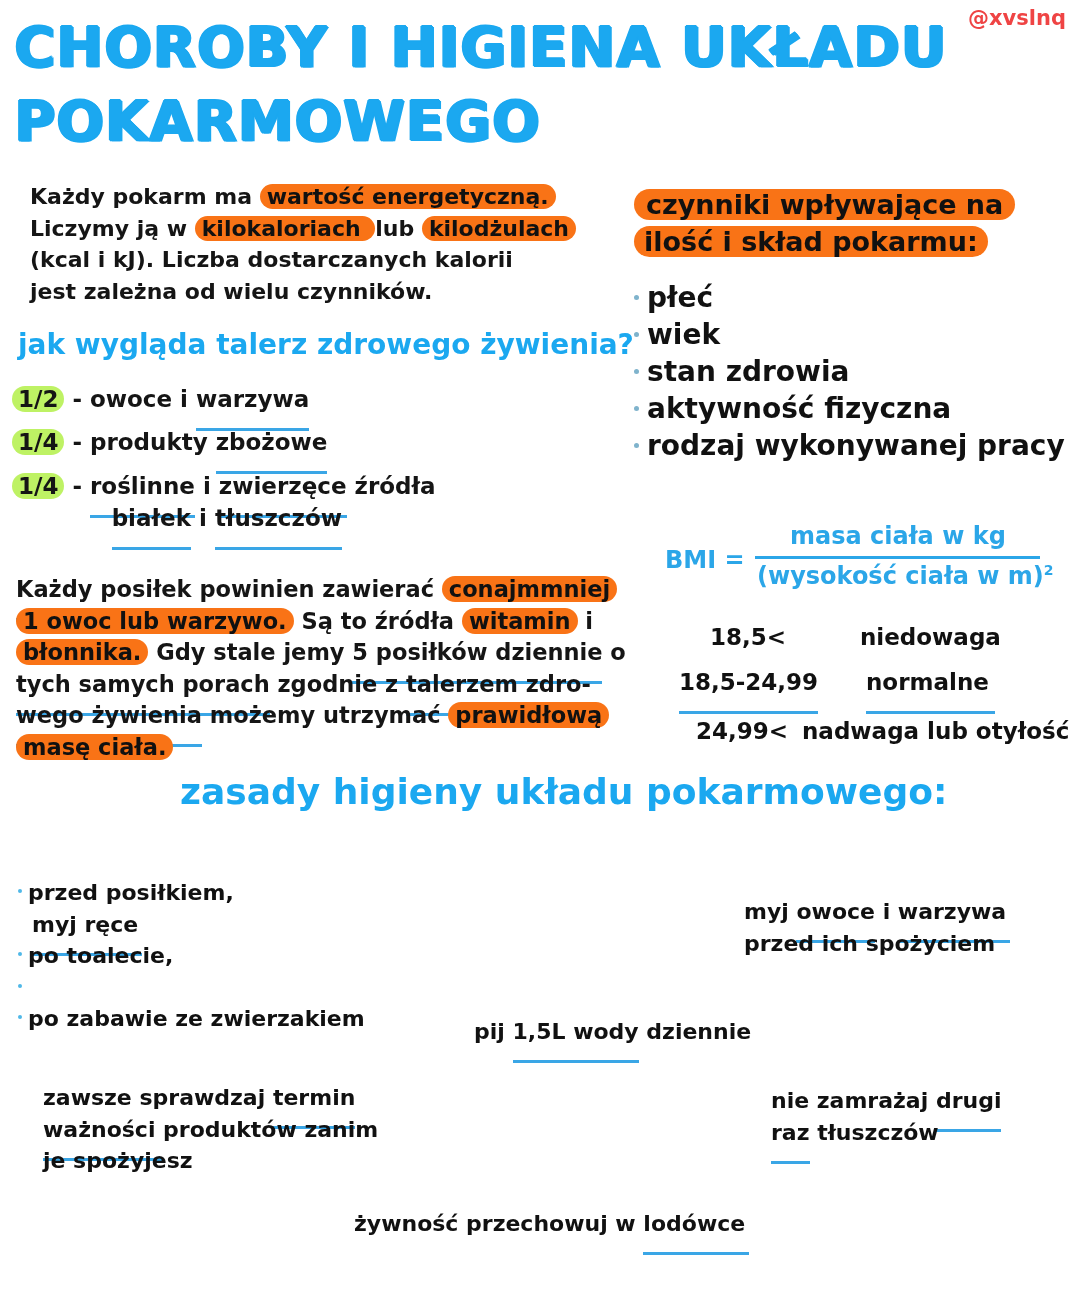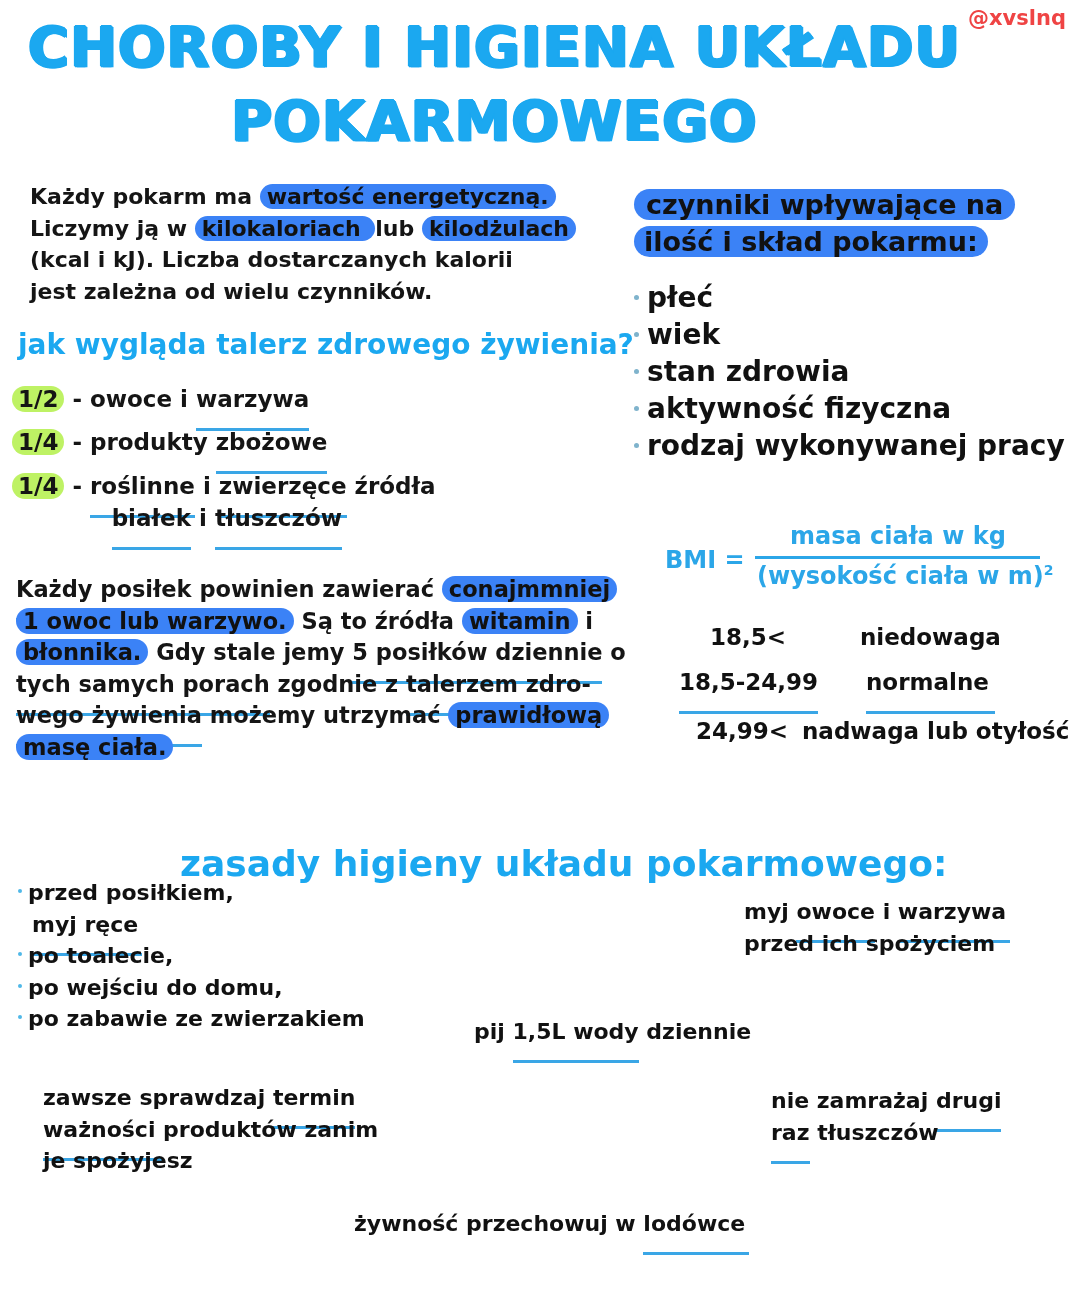--- a/index.html
+++ b/index.html
@@ -4,35 +4,35 @@
 <style>
   html, body { margin:0; padding:0; background:#ffffff; }
   body { width:1080px; height:1296px; position:relative; overflow:hidden;
          font-family:"DejaVu Sans", sans-serif; color:#111111; }
   .abs { position:absolute; }
   .title { font-family:"DejaVu Sans", sans-serif; font-weight:900; color:#1ba8f0;
            font-size:56px; letter-spacing:1px; line-height:66px;
            text-shadow: 1px 0 0 #1ba8f0, -1px 0 0 #1ba8f0, 0 1px 0 #1ba8f0, 0 -1px 0 #1ba8f0, 2px 1px 0 #1ba8f0; }
   .handle { font-size:21px; font-weight:bold; color:#ef4444; }
   .para { font-size:22px; line-height:31.5px; font-weight:bold; color:#151515; }
-  .hl { background:#3b82f6; border-radius:16px; padding:0 7px; color:#111; }
+  .hl { background:#f97316; border-radius:16px; padding:0 7px; color:#111; }
   .ul { text-decoration:none; border-bottom:3px solid #3aa6e6; padding-bottom:16px; }
   .heading-blue { color:#1ba8f0; font-weight:bold; }
   .frac { background:#bef264; border-radius:14px; padding:0 6px; font-weight:bold; }
   .list-right { font-size:28px; line-height:37px; font-weight:bold; color:#111; }
   .dot { display:inline-block; width:5px; height:5px; border-radius:50%; background:#7fb3cc; margin-right:8px; vertical-align:middle; position:relative; top:-2px; }
   .dot-s { display:inline-block; width:4px; height:4px; border-radius:50%; background:#4fb8e8; margin-right:6px; vertical-align:middle; position:relative; top:-3px; }
   .bmi { color:#2ba6e8; font-weight:bold; font-size:24px; }
   .bmi-row { font-size:23px; font-weight:bold; color:#111; }
   .hyg { font-size:22px; line-height:31.5px; font-weight:bold; color:#111; }
 </style>
 </head>
 <body>
 
-<div class="abs title" style="left:14px; top:14px; width:960px;text-align:center;">
+<div class="abs title" style="left:14px; top:14px; width:960px;">
   <div>CHOROBY I HIGIENA UKŁADU</div>
   <div style="margin-top:8px;">POKARMOWEGO</div>
 </div>
 <div class="abs handle" style="left:968px; top:6px;">@xvslnq</div>
 
 <div class="abs para" style="left:30px; top:181px; width:600px;">
   <div><span>Każdy pokarm ma </span><span class="hl">wartość energetyczną.</span></div>
   <div><span>Liczymy ją w </span><span class="hl">kilokaloriach </span><span>lub </span><span class="hl">kilodżulach</span></div>
   <div>(kcal i kJ). Liczba dostarczanych kalorii</div>
   <div>jest zależna od wielu czynników.</div>
@@ -74,27 +74,27 @@
 <div class="abs" style="left:755px; top:556px; width:285px; height:3px; background:#2ba6e8;"></div>
 <div class="abs bmi" style="left:757px; top:562px;"><span>(wysokość ciała w m)</span><sup style="font-size:14px;">2</sup></div>
 
 <div class="abs bmi-row" style="left:710px; top:624px;">18,5&lt;</div>
 <div class="abs bmi-row" style="left:860px; top:624px;">niedowaga</div>
 <div class="abs bmi-row ul" style="left:679px; top:669px;">18,5-24,99</div>
 <div class="abs bmi-row ul" style="left:866px; top:669px; padding-right:6px;">normalne</div>
 <div class="abs bmi-row" style="left:696px; top:718px;">24,99&lt;</div>
 <div class="abs bmi-row" style="left:802px; top:718px;">nadwaga lub otyłość</div>
 
-<div class="abs heading-blue" style="left:180px; top:843px; font-size:36px;">zasady higieny układu pokarmowego:</div>
+<div class="abs heading-blue" style="left:180px; top:771px; font-size:36px;">zasady higieny układu pokarmowego:</div>
 
 <div class="abs hyg" style="left:18px; top:877px;">
   <div><span class="dot-s"></span><span>przed posiłkiem,</span></div>
   <div style="padding-left:14px;"><span class="ul" style="padding-right:4px;">myj ręce</span></div>
   <div><span class="dot-s"></span><span>po toalecie,</span></div>
-  <div><span class="dot-s"></span><span>po wejściu do domu,</span></div>
+  <div><span class="dot-s"></span></div>
   <div><span class="dot-s"></span><span>po zabawie ze zwierzakiem</span></div>
 </div>
 
 <div class="abs hyg" style="left:744px; top:896px;">
   <div><span>myj </span><span class="ul">owoce</span><span> i </span><span class="ul" style="padding-right:4px;">warzywa</span></div>
   <div>przed ich spożyciem</div>
 </div>
 
 <div class="abs hyg" style="left:474px; top:1016px;">
   <span>pij </span><span class="ul">1,5L wody</span><span> dziennie</span>

